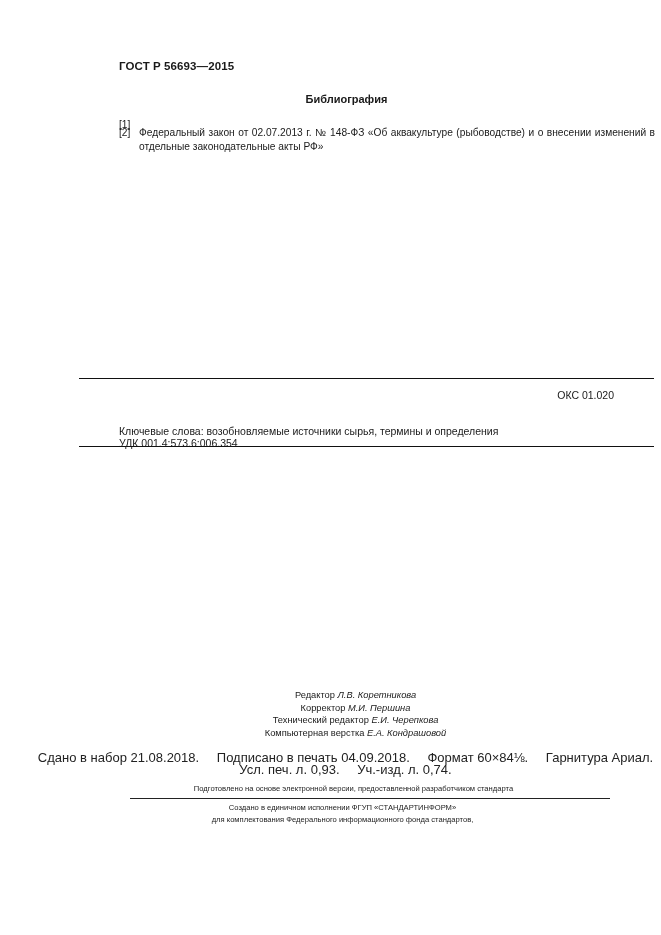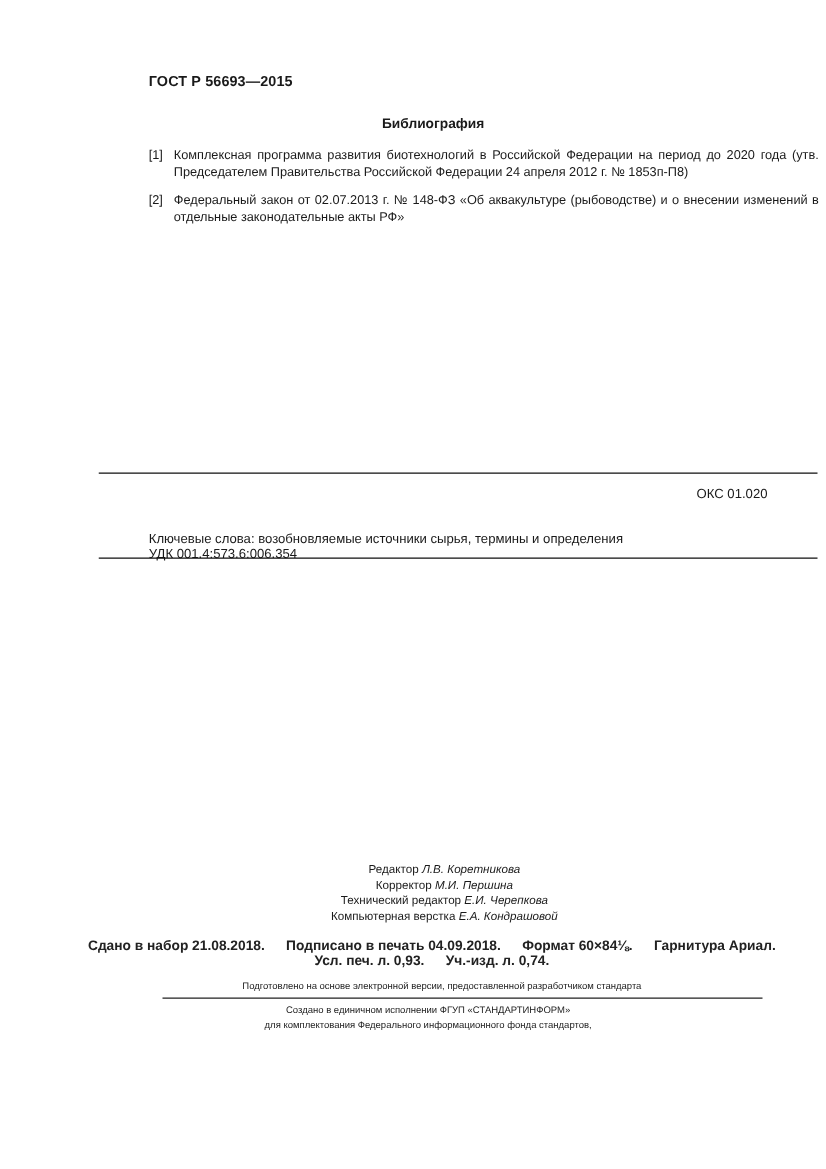--- a/index.html
+++ b/index.html
@@ -75,26 +75,25 @@
       line-height: 12.5px;
       padding-left: 50px;
       box-sizing: border-box;
     }
     .credits .role { font-style: normal; }
     .credits .person { font-style: italic; }
 
     .imprint {
       left: 0; width: 661px; top: 752px;
       text-align: center;
-      font-size: 11px;
+      font-size: 13px;
       line-height: 11.5px;
       padding-left: 30px;
       box-sizing: border-box;
       color: #222;
-      font-weight: bold;
     }
     .imprint .sp { display: inline-block; width: 14px; }
 
     .prepared {
       left: 0; width: 661px; top: 784px;
       text-align: center;
       font-size: 7.6px;
       padding-left: 46px;
       box-sizing: border-box;
       color: #222;
@@ -116,21 +115,20 @@
 </head>
 <body>
 
 <div class="abs doc-code">ГОСТ Р 56693—2015</div>
 
 <div class="abs section-title">Библиография</div>
 
 <div class="abs bib-list">
   <div class="bib-item">
     <span class="bib-num">[1]</span>
-    <span>Комплексная программа развития биотехнологий в Российской Федерации на период до 2020 года (утв. Председателем Правительства Российской Федерации 24 апреля 2012 г. № 1853п-П8)</span>
   </div>
   <div class="bib-item">
     <span class="bib-num">[2]</span>
     <span>Федеральный закон от 02.07.2013 г. № 148-ФЗ «Об аквакультуре (рыбоводстве) и о внесении изменений в отдельные законодательные акты РФ»</span>
   </div>
 </div>
 
 <div class="abs rule rule-top"></div>
 
 <div class="abs udk">УДК 001.4:573.6:006.354</div>

